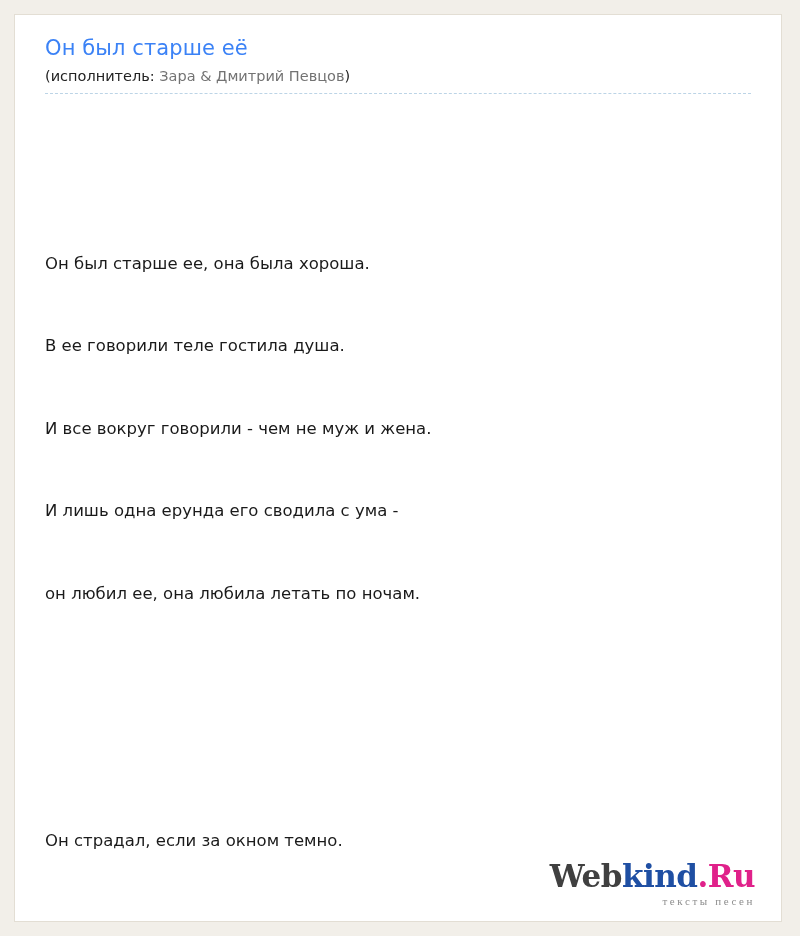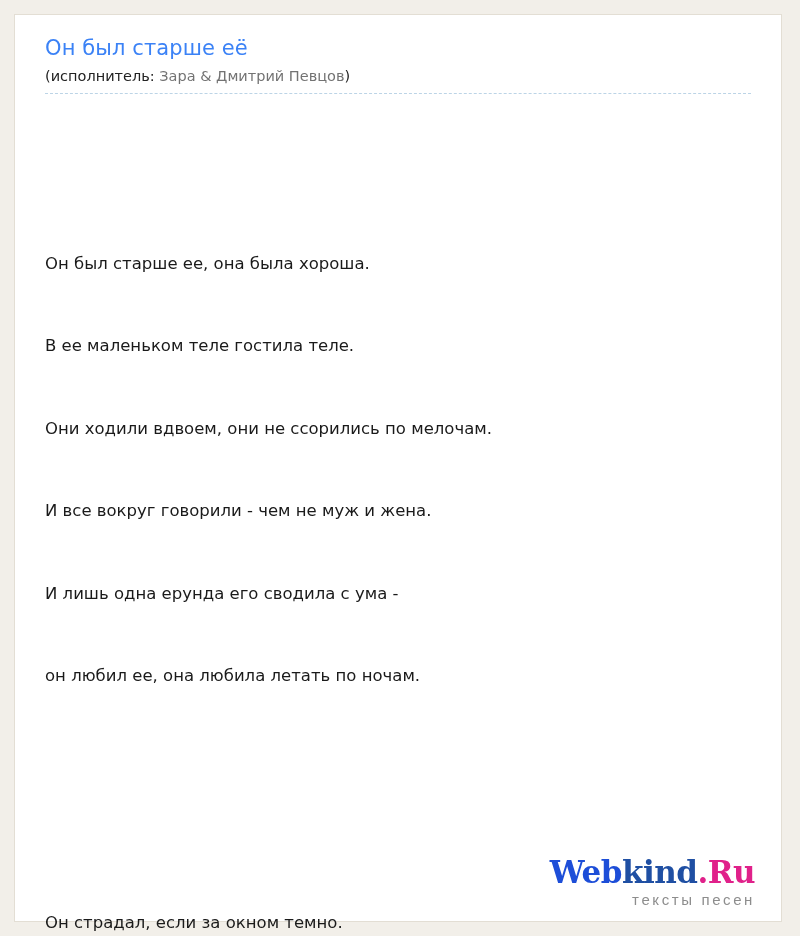--- a/index.html
+++ b/index.html
@@ -77,55 +77,54 @@
     line-height: 1;
     user-select: none;
   }
   #watermark .wk-main {
     font-family: "DejaVu Serif", serif;
     font-weight: bold;
     font-size: 31px;
     letter-spacing: -0.5px;
   }
   #watermark .wk-web {
-    color: #1d4ed8;
+    color: #404040;
   }
   #watermark .wk-kind {
     color: #1f4fa3;
   }
   #watermark .wk-ru {
     color: #e0218a;
     margin-top: 32px;
   }
   #watermark .wk-sub {
     margin-top: 4px;
-    font-family: Liberation Sans, sans-serif;
-    font-size: 15px;
+    font-family: Liberation Serif, serif;
+    font-size: 11px;
     color: #8d8d8d;
     letter-spacing: 2.6px;
   }
 </style>
 </head>
 <body>
 
 <div id="page">
   <div id="sheet">
 
     <h1 class="song-title">Он был старше её</h1>
 
     <div class="performer-line">
       <span class="lbl">(исполнитель: </span><a class="performer-link" href="#">Зара &amp; Дмитрий Певцов</a><span class="lbl">)</span>
     </div>
 
     <div class="lyrics">
 
       <div class="stanza">
         <div class="line">Он был старше ее, она была хороша.</div>
-        <div class="line">В ее маленьком теле гостила теле.</div>
-        <div class="line">Они ходили вдвоем, они не ссорились по мелочам.</div>
+        <div class="line">В ее говорили теле гостила душа.</div>
         <div class="line">И все вокруг говорили - чем не муж и жена.</div>
         <div class="line">И лишь одна ерунда его сводила с ума -</div>
         <div class="line">он любил ее, она любила летать по ночам.</div>
       </div>
 
       <div class="stanza">
         <div class="line">Он страдал, если за окном темно.</div>
         
         
         

